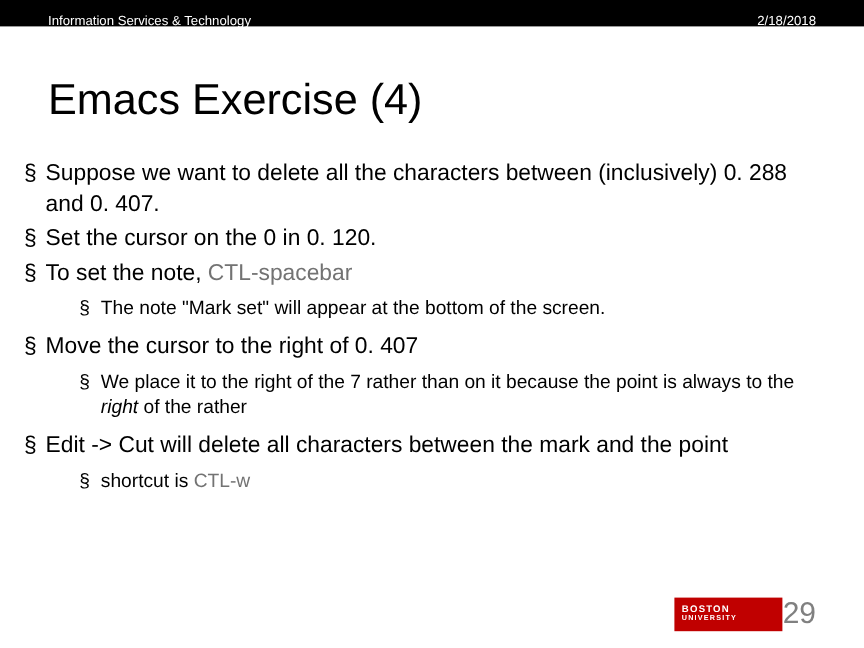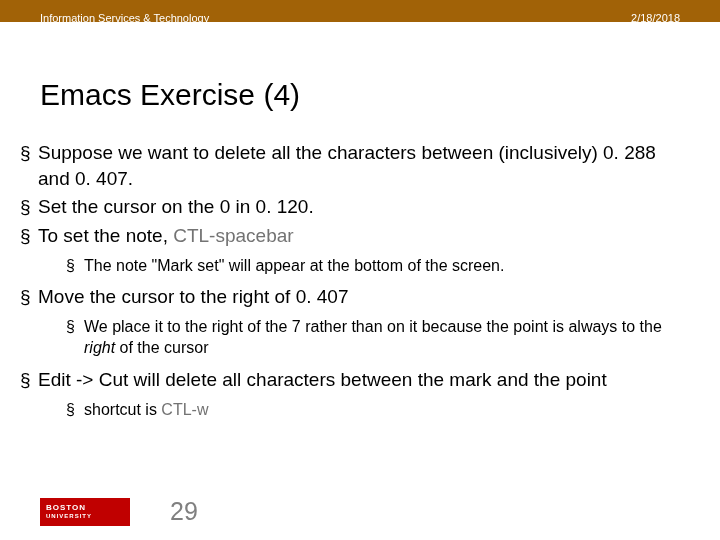--- a/index.html
+++ b/index.html
@@ -13,34 +13,33 @@
   }
   .slide {
     width: 720px;
     height: 540px;
     background: #fff;
     position: relative;
   }
   .header-bar {
     width: 100%;
     height: 22px;
-    background: #a16207;
+    background: #000000;
     display: flex;
     justify-content: space-between;
     align-items: center;
     padding: 13px 40px 0 40px;
     color: #fff;
     font-size: 11px;
   }
   .title {
-    font-size: 30px;
+    font-size: 36px;
     color: #000;
     padding: 40px 40px 28px 40px;
     font-weight: normal;
-    margin-top: 16px;
   }
   .content {
     padding: 0 40px 0 20px;
     font-size: 19px;
     color: #000;
     line-height: 1.35;
   }
   ul { list-style: none; }
   .l1 { padding-left: 18px; position: relative; margin-bottom: 3px; }
   .l1::before {
@@ -65,23 +64,22 @@
     top: 0;
   }
   .red { color: #737373; }
   .ital { font-style: italic; }
   .footer {
     position: absolute;
     bottom: 14px;
     left: 40px;
     right: 40px;
     display: flex;
-    justify-content: flex-start;
+    justify-content: flex-end;
     align-items: flex-end;
-    gap: 40px;
   }
   .logo {
     width: 90px;
     height: 28px;
     background: #c00000;
     color: #fff;
     font-size: 8px;
     font-weight: bold;
     letter-spacing: 1px;
     display: flex;
@@ -116,21 +114,21 @@
       <li class="l1"><span>Set the cursor on the 0 in 0. 120.</span></li>
       <li class="l1">
         <span>To set the note, </span><span class="red">CTL-spacebar</span>
         <ul>
           <li class="l2"><span>The note "Mark set" will appear at the bottom of the screen.</span></li>
         </ul>
       </li>
       <li class="l1">
         <span>Move the cursor to the right of 0. 407</span>
         <ul>
-          <li class="l2"><span>We place it to the right of the 7 rather than on it because the point is always to the </span><span class="ital">right</span><span> of the cursor</span></li>
+          <li class="l2"><span>We place it to the right of the 7 rather than on it because the point is always to the </span><span class="ital">right</span><span> of the rather</span></li>
         </ul>
       </li>
       <li class="l1">
         <span>Edit -&gt; Cut will delete all characters between the mark and the point</span>
         <ul>
           <li class="l2"><span>shortcut is </span><span class="red">CTL-w</span></li>
         </ul>
       </li>
     </ul>
   </div>

